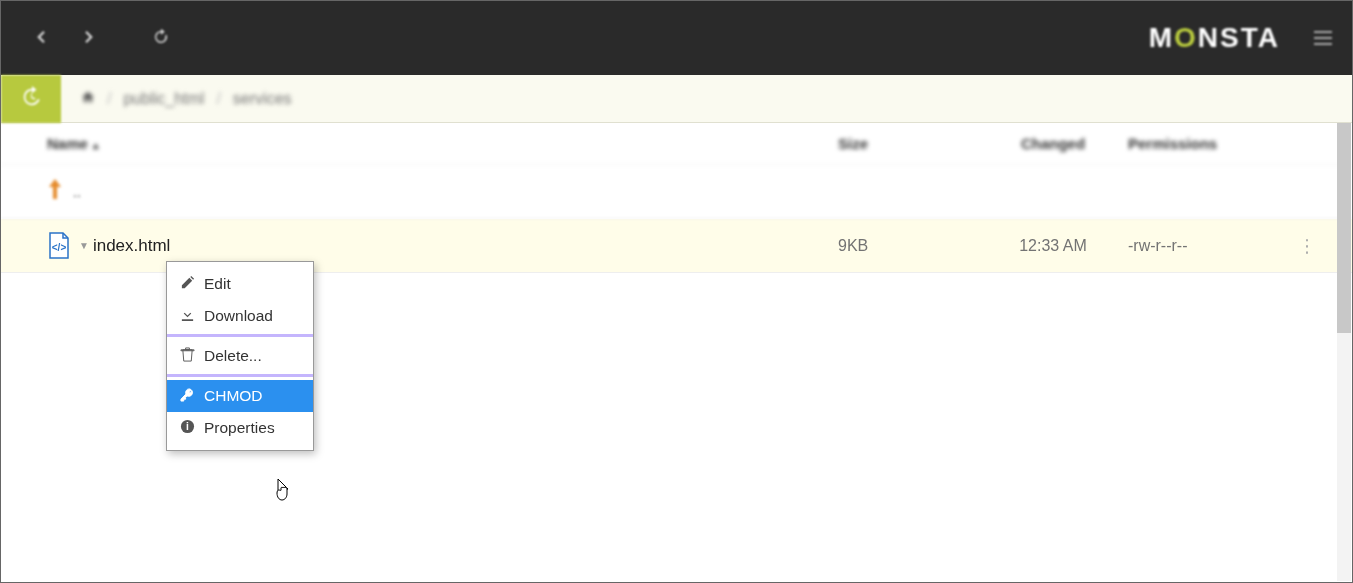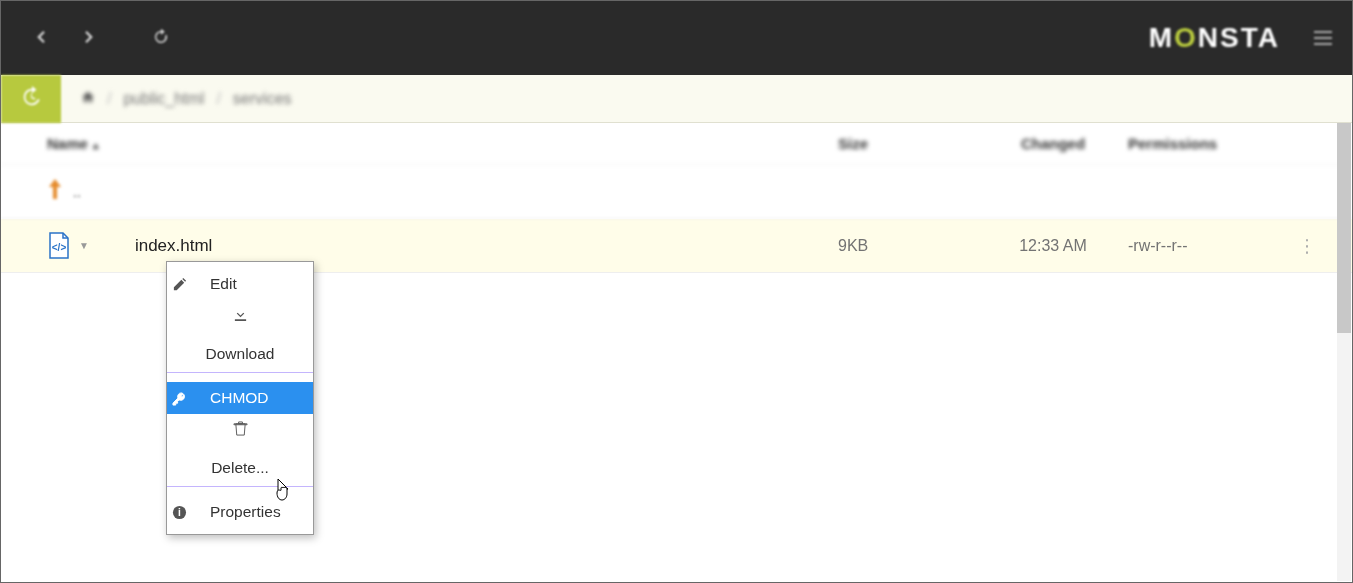--- a/index.html
+++ b/index.html
@@ -28,27 +28,27 @@
   .col-menu { width: 30px; }
   .sort-ind { font-size:10px; margin-left:3px;}
   
   .row { height: 54px; display:flex; align-items:center; border-bottom:1px solid #eee; padding: 0 24px;}
   .row.up { filter: blur(1.5px);}
   .up-arrow { color:#e58b2c; font-size:20px;}
   .row.selected { background: #fffde9; }
   .file-icon { margin-right: 8px; display:inline-flex; align-items:center;}
   .file-icon svg { width:24px; height:28px;}
   .caret { color:#999; font-size:10px; margin-right:4px;}
-  .filename { font-size: 17px; color:#222;margin-left:42px;}
+  .filename { font-size: 17px; color:#222;}
   .row .col-size, .row .col-changed, .row .col-perms { font-size:16px; color:#737373;}
   .kebab { color:#aaa; font-size:18px; cursor:pointer;}
   
   .ctx-menu { position:absolute; left:165px; top:260px; width:148px; background:#fff; border:1px solid #999; box-shadow:2px 3px 8px rgba(0,0,0,0.25); padding: 6px 0; z-index:10;}
-  .ctx-item { display:flex; align-items:center; gap:23px; padding: 7px 4px; font-size:15.5px; color:#333; cursor:pointer;}
-  .ctx-item.sep-after { border-bottom: 1px solid #c4b5fd; padding-bottom:9px; margin-bottom:9px;flex-direction:column;}
+  .ctx-item { display:flex; gap:9px; padding: 7px 12px; font-size:15.5px; color:#333; cursor:pointer;}
+  .ctx-item.sep-after { border-bottom: 3px solid #c4b5fd; padding-bottom:9px; margin-bottom:3px;}
   .ctx-item.highlighted { background:#2b90ef; color:#fff;}
   .ctx-item.highlighted .ctx-icon svg { fill:#fff; stroke:#fff;}
   .ctx-icon { width:16px; display:flex; justify-content:center;}
   .ctx-icon svg { width:15px; height:15px; fill:#555;}
   
   .cursor { position:absolute; left: 271px; top: 477px; z-index:20;}
   .cursor svg { width:20px; height:24px;}
   
   .scrollbar-track { position:absolute; right:1px; top:122px; width:14px; bottom:1px; background:#f3f3f3;}
   .scrollbar-thumb { position:absolute; top:0; width:14px; height:210px; background:#c8c8c8;}
@@ -147,35 +147,35 @@
     <span>Edit</span>
   </div>
   <div class="ctx-item sep-after">
     <span class="ctx-icon">
         <svg viewBox="0 0 16 16">
           <path d="M8 1v8L5 6 4 7l4 4 4-4-1-1-3 3V1H8zM2 13h12v2H2z"></path>
         </svg>
       </span>
     <span>Download</span>
   </div>
+  <div class="ctx-item sep-after">
+    <span class="ctx-icon">
+        <svg viewBox="0 0 16 16">
+          <path d="M3 3h10l-1 12H4zM6 1h4v2H6zM1 3h14v1H1z" fill="none" stroke="#555"></path>
+        </svg>
+      </span>
+    <span>Delete...</span>
+  </div>
   <div class="ctx-item highlighted">
     <span class="ctx-icon">
         <svg viewBox="0 0 16 16">
           <path fill="#fff" d="M10 2a4 4 0 0 0-3.7 5.5L1 13v2h3v-2h2v-2l1.5-1.5A4 4 0 1 0 10 2zm1 4a1 1 0 1 1 0-2 1 1 0 0 1 0 2z"></path>
         </svg>
       </span>
     <span>CHMOD</span>
-  </div>
-  <div class="ctx-item sep-after">
-    <span class="ctx-icon">
-        <svg viewBox="0 0 16 16">
-          <path d="M3 3h10l-1 12H4zM6 1h4v2H6zM1 3h14v1H1z" fill="none" stroke="#555"></path>
-        </svg>
-      </span>
-    <span>Delete...</span>
   </div>
   <div class="ctx-item">
     <span class="ctx-icon">
         <svg viewBox="0 0 16 16">
           <circle cx="8" cy="8" r="7" fill="#555"></circle>
           <text x="8" y="12" text-anchor="middle" font-size="11" fill="#fff" font-weight="bold">i</text>
         </svg>
       </span>
     <span>Properties</span>
   </div>

